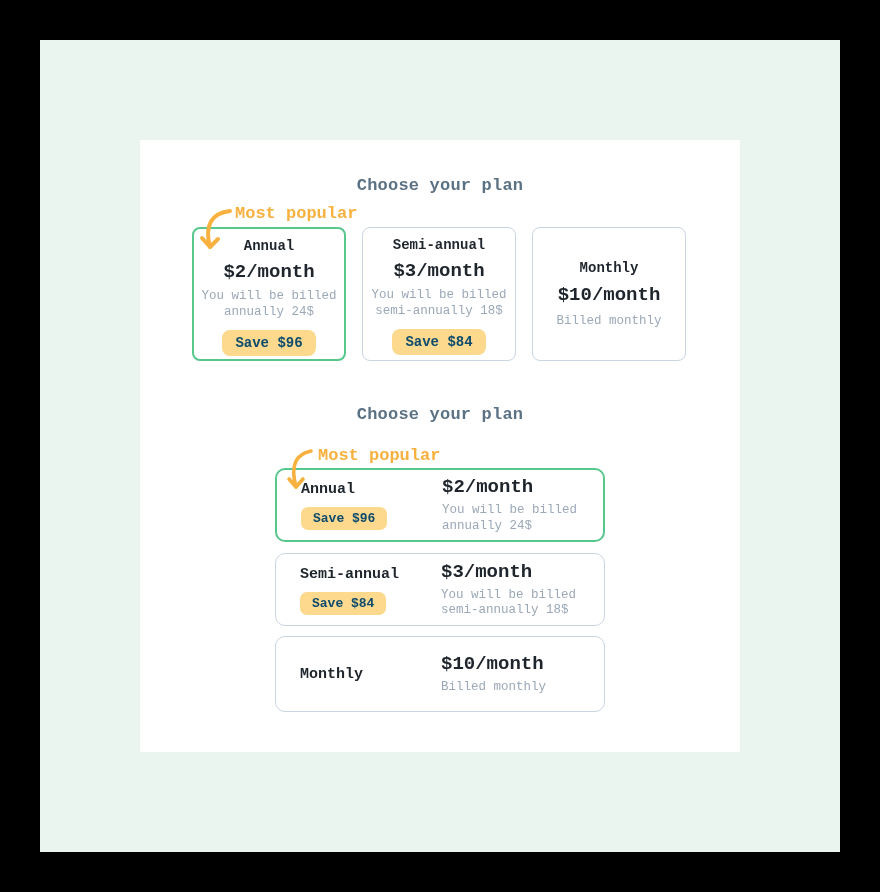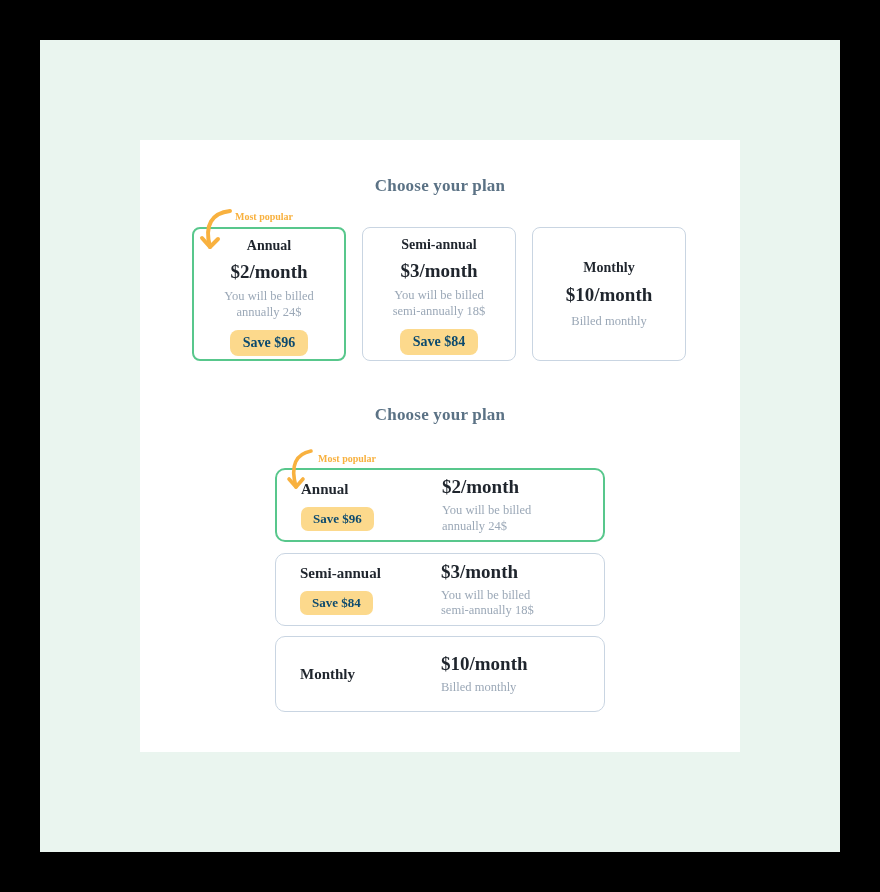--- a/index.html
+++ b/index.html
@@ -5,21 +5,21 @@
   html, body {
     margin: 0;
     padding: 0;
     background: #000000;
   }
   .canvas {
     position: relative;
     width: 880px;
     height: 892px;
     background: #000000;
-    font-family: Liberation Serif, serif;
+    font-family: Liberation Mono, monospace;
     overflow: hidden;
   }
   .app-bg {
     position: absolute;
     left: 40px;
     top: 40px;
     width: 800px;
     height: 812px;
     background: #eaf5ef;
   }
@@ -39,24 +39,23 @@
     font-size: 17px;
     font-weight: bold;
     color: #5b7285;
     letter-spacing: 0.2px;
   }
   .t1 { top: 36px; }
   .t2 { top: 265px; }
 
   .most-popular {
     position: absolute;
-    font-size: 10px;
+    font-size: 17px;
     font-weight: bold;
     color: #f8b13f;
-    margin-top: 7px;
   }
   .mp1 { left: 95px; top: 64px; }
   .mp2 { left: 178px; top: 306px; }
 
   .arrow { position: absolute; z-index: 5; }
   .a1 { left: 55px; top: 66px; }
   .a2 { left: 146px; top: 307px; }
 
   
   .cards {

